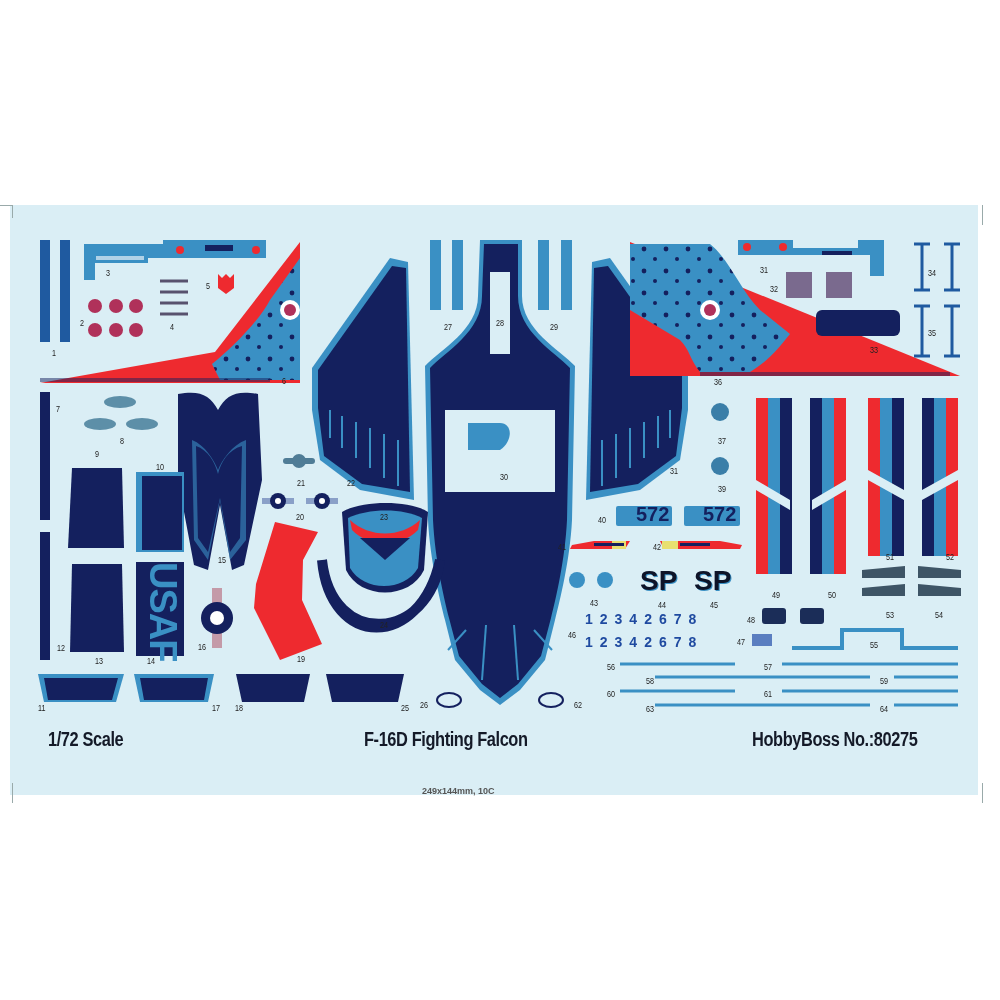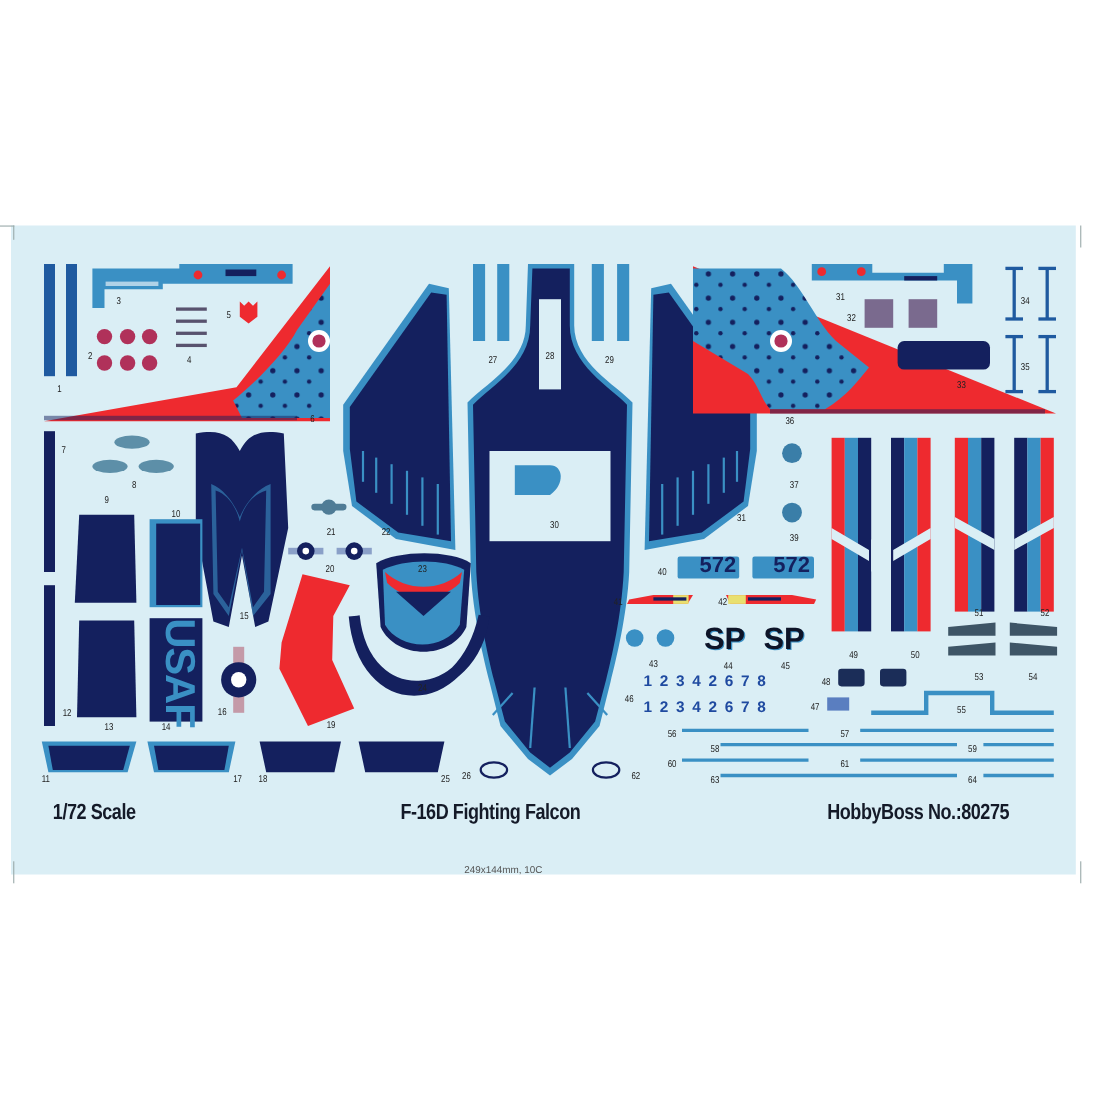--- a/index.html
+++ b/index.html
@@ -374,13 +374,13 @@
     <span class="num" style="left: 607px; top: 689px;">60</span>
     <span class="num" style="left: 764px; top: 689px;">61</span>
     <span class="num" style="left: 574px; top: 700px;">62</span>
     <span class="num" style="left: 646px; top: 704px;">63</span>
     <span class="num" style="left: 880px; top: 704px;">64</span>
   </div>
 
 <div class="caption" style="left:48px;top:728px;">1/72 Scale</div>
 <div class="caption" style="left:364px;top:728px;">F-16D Fighting Falcon</div>
 <div class="caption" style="left:752px;top:728px;">HobbyBoss No.:80275</div>
-<div class="tiny" style="left:422px;top:786px;">249x144mm, 10C</div>
+<div class="tiny" style="left:422px;top:786px;font-weight:bold;">249x144mm, 10C</div>
 
 </body></html>

